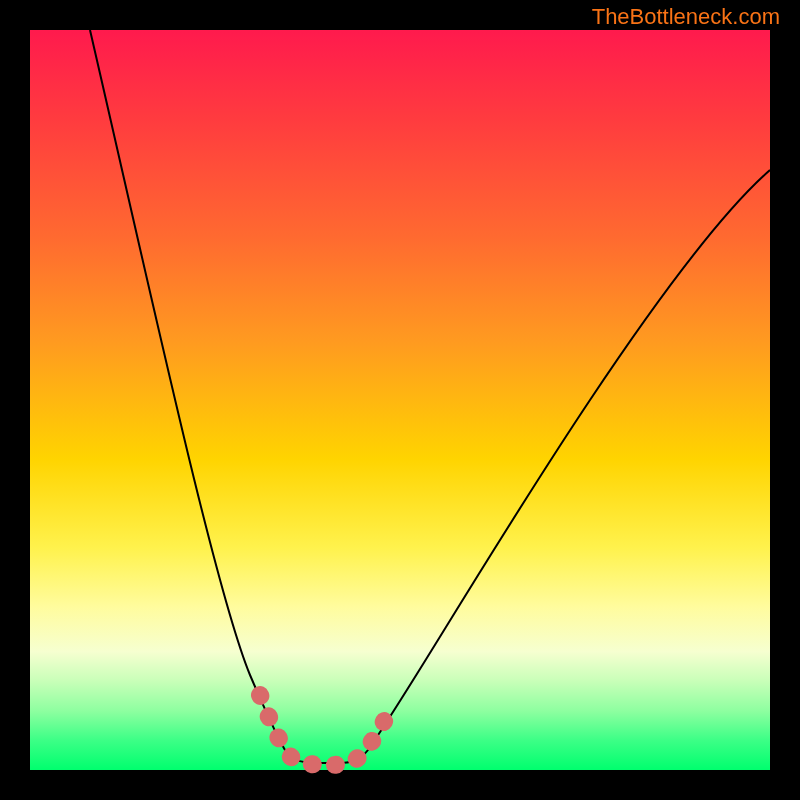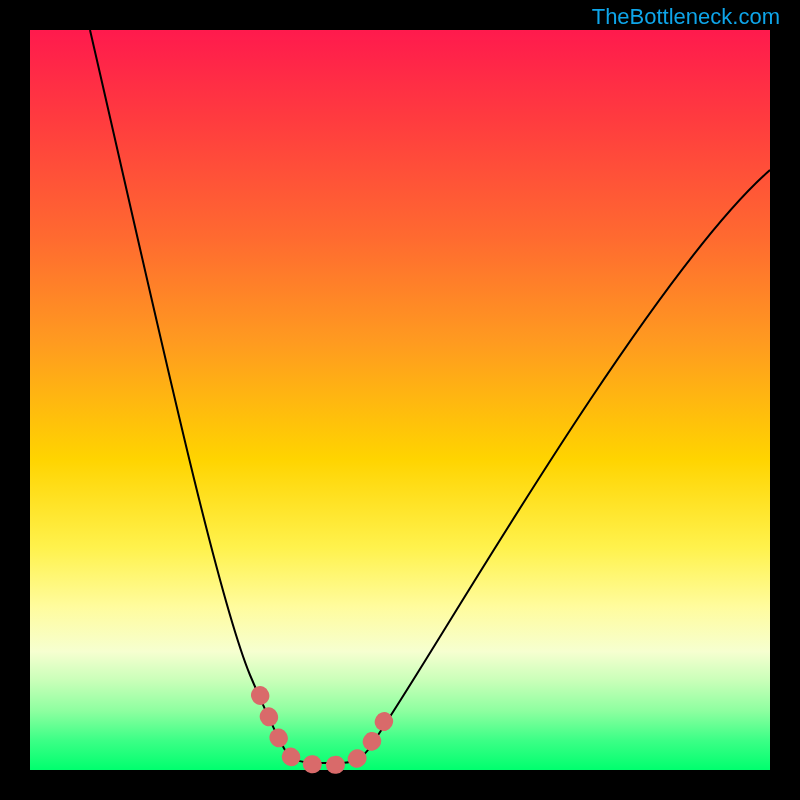--- a/index.html
+++ b/index.html
@@ -39,21 +39,21 @@
       #c8ffb8 88%,
       #8effa0 92%,
       #3cff86 96%,
       #00ff6e 100%
     );
   }
   .watermark {
     position: absolute;
     top: 4px;
     right: 20px;
-    color: #0ea5e9;
+    color: #f97316;
     font-size: 22px;
     font-weight: 500;
     font-family: Arial, Helvetica, sans-serif;
     letter-spacing: 0px;
     user-select: none;
   }
   svg.curve {
     position: absolute;
     top: 0;
     left: 0;

